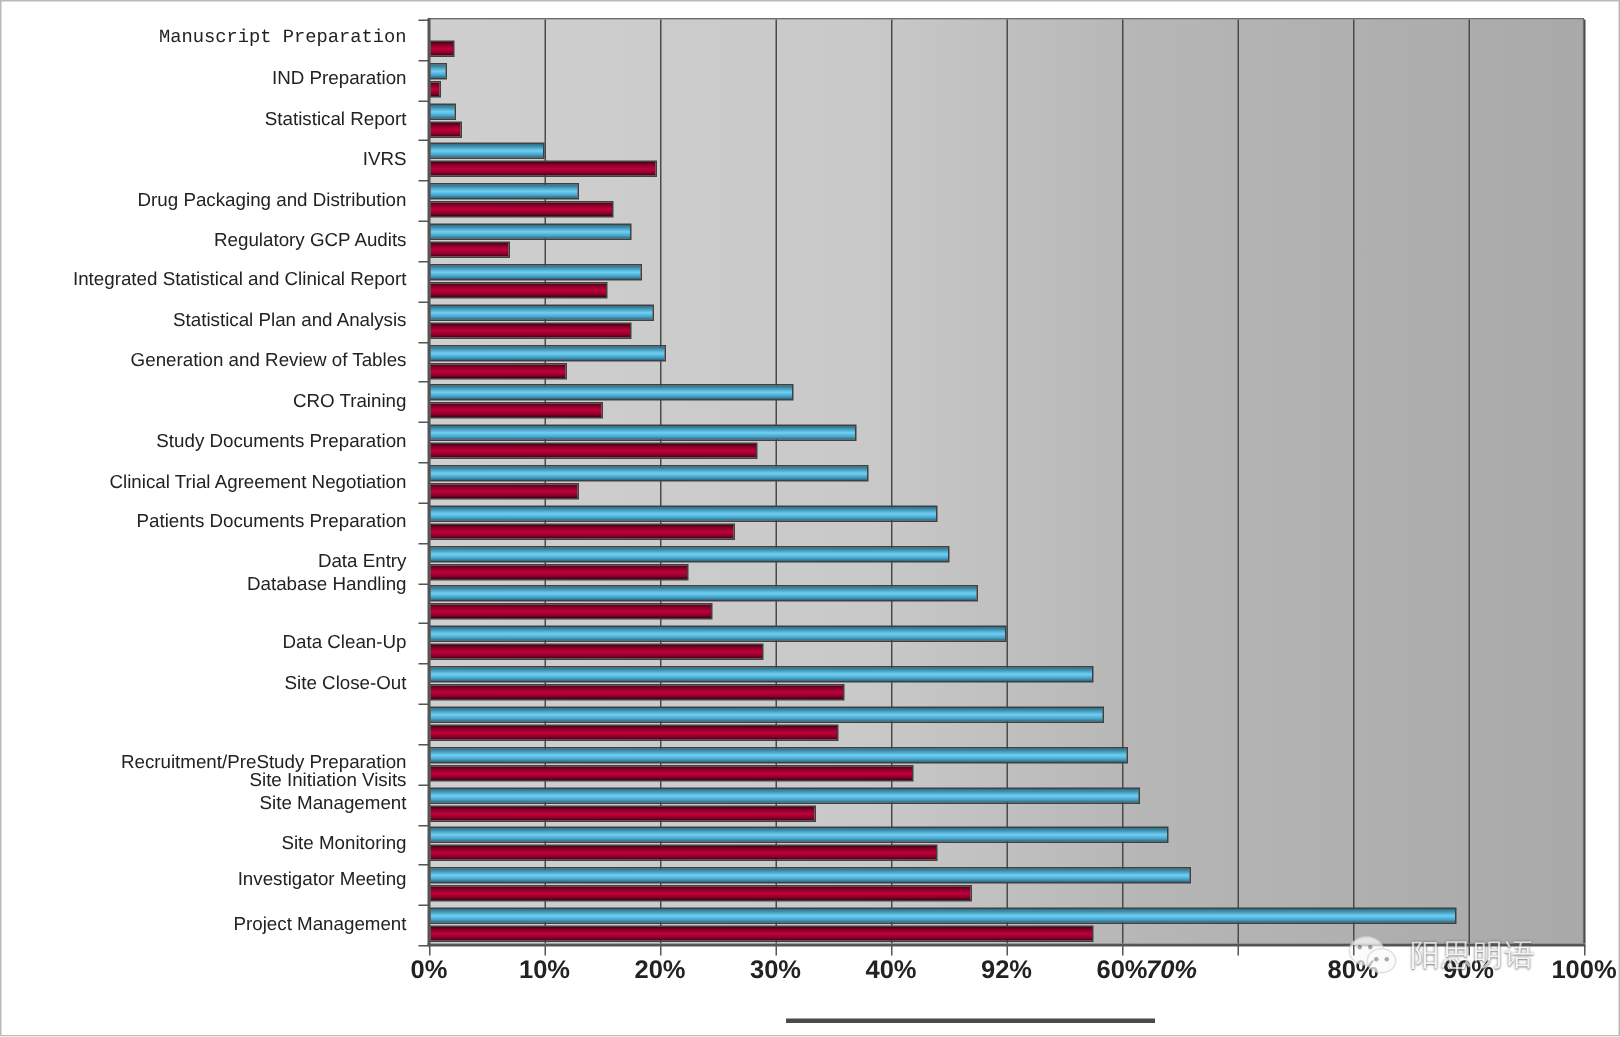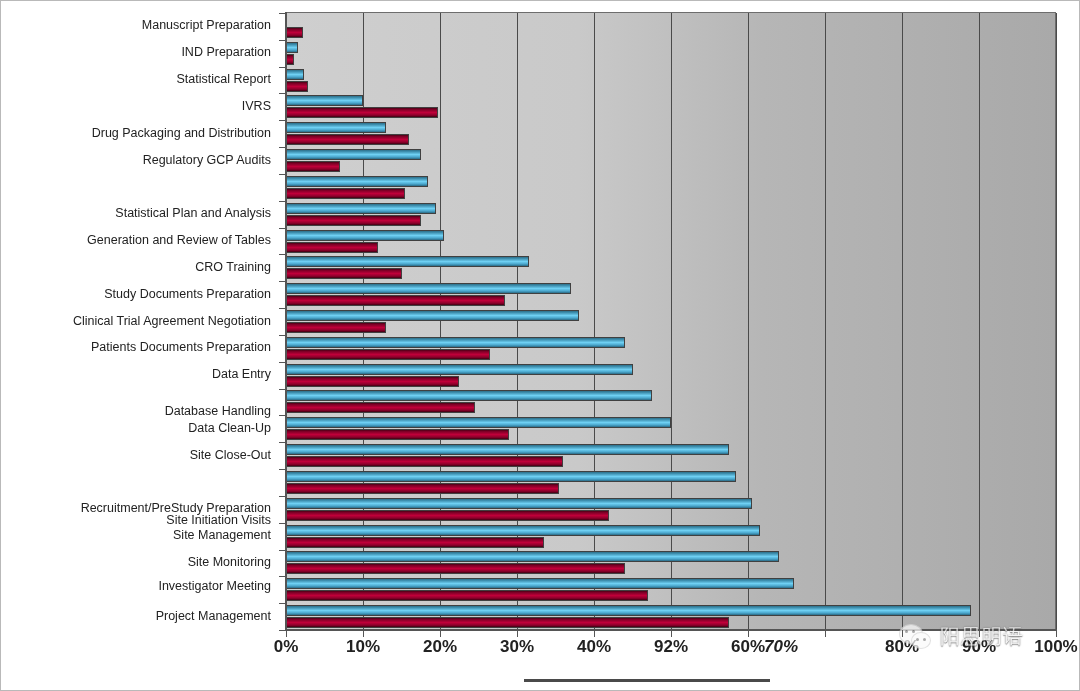--- a/index.html
+++ b/index.html
@@ -199,34 +199,35 @@
       <div class="bar red" title="Investigator Meeting: 47%" style="top: 577.261px; height: 11px; width: 361.9px;"></div>
       <div class="ytick" style="top: 590.174px;"></div>
       <div class="bar blue" title="Project Management: 89%" style="top: 592.087px; height: 11px; width: 685.3px;"></div>
       <div class="bar red" title="Project Management: 57.5%" style="top: 604.087px; height: 11px; width: 442.75px;"></div>
       <div class="ytick" style="top: 617px;"></div>
     </div>
   <div id="y-axis-line"></div>
   <div id="x-axis-line"></div>
 
   <div id="y-labels">
-      <div class="ylabel" style="top: 6.41304px;">Manuscript Preparation</div>
+      <div class="ylabel" style="top: 6.41304px; font-family: Liberation Mono, monospace;">Manuscript Preparation</div>
       <div class="ylabel" style="top: 33.2391px;">IND Preparation</div>
       <div class="ylabel" style="top: 60.0652px;">Statistical Report</div>
       <div class="ylabel" style="top: 86.8913px;">IVRS</div>
       <div class="ylabel" style="top: 113.717px;">Drug Packaging and Distribution</div>
       <div class="ylabel" style="top: 140.543px;">Regulatory GCP Audits</div>
+      <div class="ylabel" style="top: 167.37px;">Integrated Statistical and Clinical Report</div>
       <div class="ylabel" style="top: 194.196px;">Statistical Plan and Analysis</div>
       <div class="ylabel" style="top: 221.022px;">Generation and Review of Tables</div>
       <div class="ylabel" style="top: 247.848px;">CRO Training</div>
       <div class="ylabel" style="top: 274.674px;">Study Documents Preparation</div>
       <div class="ylabel" style="top: 301.5px; margin-left: 24px;">Clinical Trial Agreement Negotiation</div>
       <div class="ylabel" style="top: 328.326px;">Patients Documents Preparation</div>
       <div class="ylabel" style="top: 355.152px;">Data Entry</div>
-      <div class="ylabel" style="top: 392px; text-align: center;">Database Handling</div>
+      <div class="ylabel" style="top: 370px; text-align: center;">Database Handling</div>
       <div class="ylabel" style="top: 408.804px;">Data Clean-Up</div>
       <div class="ylabel" style="top: 435.63px;">Site Close-Out</div>
       <div class="ylabel" style="top: 462.457px; margin-top: 39px;">Site Initiation Visits</div>
       <div class="ylabel" style="top: 489.283px;">Recruitment/PreStudy Preparation</div>
       <div class="ylabel" style="top: 516.109px;">Site Management</div>
       <div class="ylabel" style="top: 542.935px;">Site Monitoring</div>
       <div class="ylabel" style="top: 567px;">Investigator Meeting</div>
       <div class="ylabel" style="top: 596.587px;">Project Management</div>
     </div>
   <div id="x-labels">

